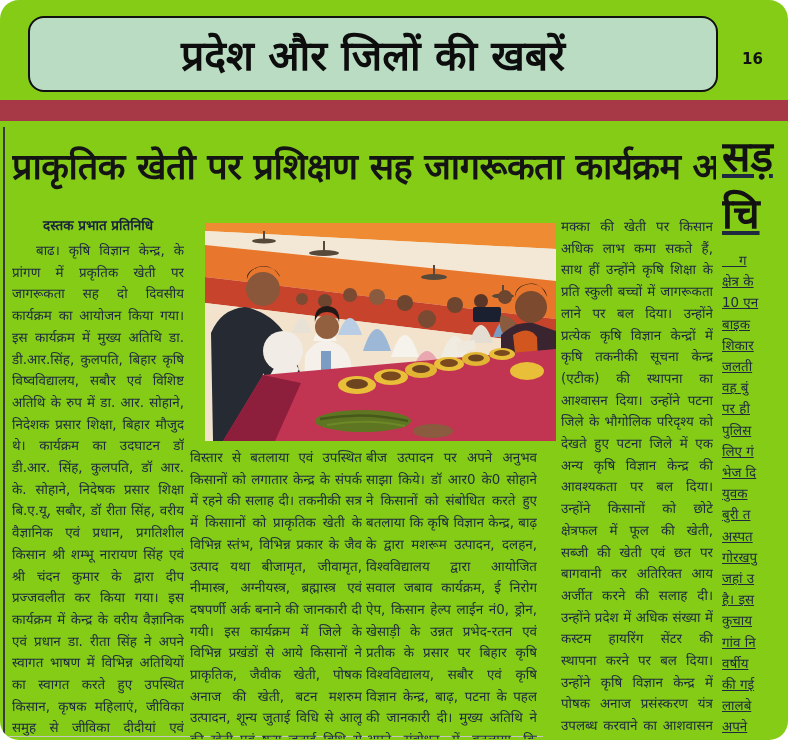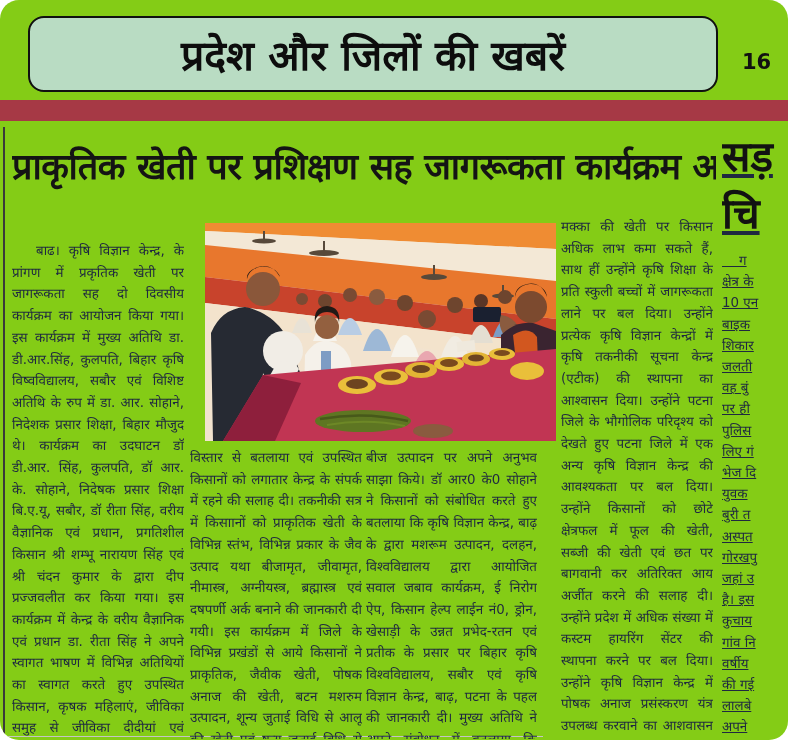--- a/index.html
+++ b/index.html
@@ -10,21 +10,21 @@
   
   .masthead{
     position:absolute;left:28px;top:16px;width:686px;height:72px;
     background:#b9dcc3;border:2.5px solid #101010;border-radius:16px;
     display:flex;align-items:center;justify-content:center;
   }
   .masthead-title{
     font-size:41px;font-weight:bold;color:#0d0d0d;letter-spacing:0;white-space:nowrap;
   }
   .page-number{
-    position:absolute;left:742px;top:50px;font-size:21px;font-weight:bold;color:#111;
+    position:absolute;left:742px;top:50px;font-size:15px;font-weight:bold;color:#111;
   }
   .maroon-bar{
     position:absolute;left:0;top:100px;width:788px;height:21px;background:#a63945;
   }
   .left-rule{
     position:absolute;left:3px;top:127px;width:2px;height:610px;background:#3a3a3a;
   }
   .bottom-rule{
     position:absolute;left:3px;top:736px;width:540px;height:1px;background:#c4c4c4;
   }
@@ -71,20 +71,21 @@
 
   <div class="masthead">
     <span class="masthead-title">प्रदेश और जिलों की खबरें</span>
   </div>
   <div class="page-number">16</div>
   <div class="maroon-bar"></div>
   <div class="left-rule"></div>
   <div class="bottom-rule"></div>
 
   <div class="headline">प्राकृतिक खेती पर प्रशिक्षण सह जागरूकता कार्यक्रम आयोजित</div>
+  <div class="byline">दस्तक प्रभात प्रतिनिधि</div>
 
   <div class="col col-1">बाढ। कृषि विज्ञान केन्द्र, के प्रांगण में प्रकृतिक खेती पर जागरूकता सह दो दिवसीय कार्यक्रम का आयोजन किया गया। इस कार्यक्रम में मुख्य अतिथि डा. डी.आर.सिंह, कुलपति, बिहार कृषि विष्वविद्यालय, सबौर एवं विशिष्ट अतिथि के रुप में डा. आर. सोहाने, निदेशक प्रसार शिक्षा, बिहार मौजुद थे। कार्यक्रम का उदघाटन डॉ डी.आर. सिंह, कुलपति, डॉ आर. के. सोहाने, निदेषक प्रसार शिक्षा बि.ए.यू, सबौर, डॉ रीता सिंह, वरीय वैज्ञानिक एवं प्रधान, प्रगतिशील किसान श्री शम्भू नारायण सिंह एवं श्री चंदन कुमार के द्वारा दीप प्रज्जवलीत कर किया गया। इस कार्यक्रम में केन्द्र के वरीय वैज्ञानिक एवं प्रधान डा. रीता सिंह ने अपने स्वागत भाषण में विभिन्न अतिथियों का स्वागत करते हुए उपस्थित किसान, कृषक महिलाएं, जीविका समुह से जीविका दीदीयां एवं आंगनबाड़ी कार्यकताओं एवं कृषि प्रसार कार्यकर्ता को केन्द्र में चल रहे किसान उपयोगी कार्यक्रम को</div>
   <div class="col col-2">विस्तार से बतलाया एवं उपस्थित किसानों को लगातार केन्द्र के संपर्क में रहने की सलाह दी। तकनीकी सत्र में किसाानों को प्राकृतिक खेती के विभिन्न स्तंभ, विभिन्न प्रकार के जैव उत्पाद यथा बीजामृत, जीवामृत, नीमास्त्र, अग्नीयस्त्र, ब्रह्मास्त्र एवं दषपर्णी अर्क बनाने की जानकारी दी गयी। इस कार्यक्रम में जिले के विभिन्न प्रखंडों से आये किसानों ने प्राकृतिक, जैवीक खेती, पोषक अनाज की खेती, बटन मशरुम उत्पादन, शून्य जुताई विधि से आलू की खेती एवं षुन्य जुताई विधि से गेहूँ की खेती एवं सब्जी</div>
   <div class="col col-3">बीज उत्पादन पर अपने अनुभव साझा किये। डॉ आर0 के0 सोहाने ने किसानों को संबोधित करते हुए बतलाया कि कृषि विज्ञान केन्द्र, बाढ़ के द्वारा मशरूम उत्पादन, दलहन, विश्वविद्यालय द्वारा आयोजित सवाल जबाव कार्यक्रम, ई निरोग ऐप, किसान हेल्प लाईन नं0, ड्रोन, खेसाड़ी के उन्नत प्रभेद-रतन एवं प्रतीक के प्रसार पर बिहार कृषि विश्वविद्यालय, सबौर एवं कृषि विज्ञान केन्द्र, बाढ़, पटना के पहल की जानकारी दी। मुख्य अतिथि ने अपने संबोधन में बतलाया कि बदलते मौसम में पोषक अनाज एवं</div>
   <div class="col col-4">मक्का की खेती पर किसान अधिक लाभ कमा सकते हैं, साथ हीं उन्होंने कृषि शिक्षा के प्रति स्कुली बच्चों में जागरूकता लाने पर बल दिया। उन्होंने प्रत्येक कृषि विज्ञान केन्द्रों में कृषि तकनीकी सूचना केन्द्र (एटीक) की स्थापना का आश्वासन दिया। उन्होंने पटना जिले के भौगोलिक परिदृश्य को देखते हुए पटना जिले में एक अन्य कृषि विज्ञान केन्द्र की आवश्यकता पर बल दिया। उन्होंने किसानों को छोटे क्षेत्रफल में फूल की खेती, सब्जी की खेती एवं छत पर बागवानी कर अतिरिक्त आय अर्जीत करने की सलाह दी। उन्होंने प्रदेश में अधिक संख्या में कस्टम हायरिंग सेंटर की स्थापना करने पर बल दिया। उन्होंने कृषि विज्ञान केन्द्र में पोषक अनाज प्रसंस्करण यंत्र उपलब्ध करवाने का आशवासन दिया। इस कार्यक्रम में जिले के विभिन्न प्रखंडों से 550 कृषकों ने भाग लिया। धन्यवाद ज्ञापन डा. मृणाल वर्मा के द्वारा दिया गया। इस कार्यक्रम में केन्द्र के सभी कर्मचारियों ने सक्रिय रूप से सहयोग दिया।</div>
 
   <div class="photo">
     <svg width="351" height="218" viewBox="0 0 351 218" xmlns="http://www.w3.org/2000/svg">
 
       <rect x="0" y="0" width="351" height="218" fill="#f2e3cf"></rect>

